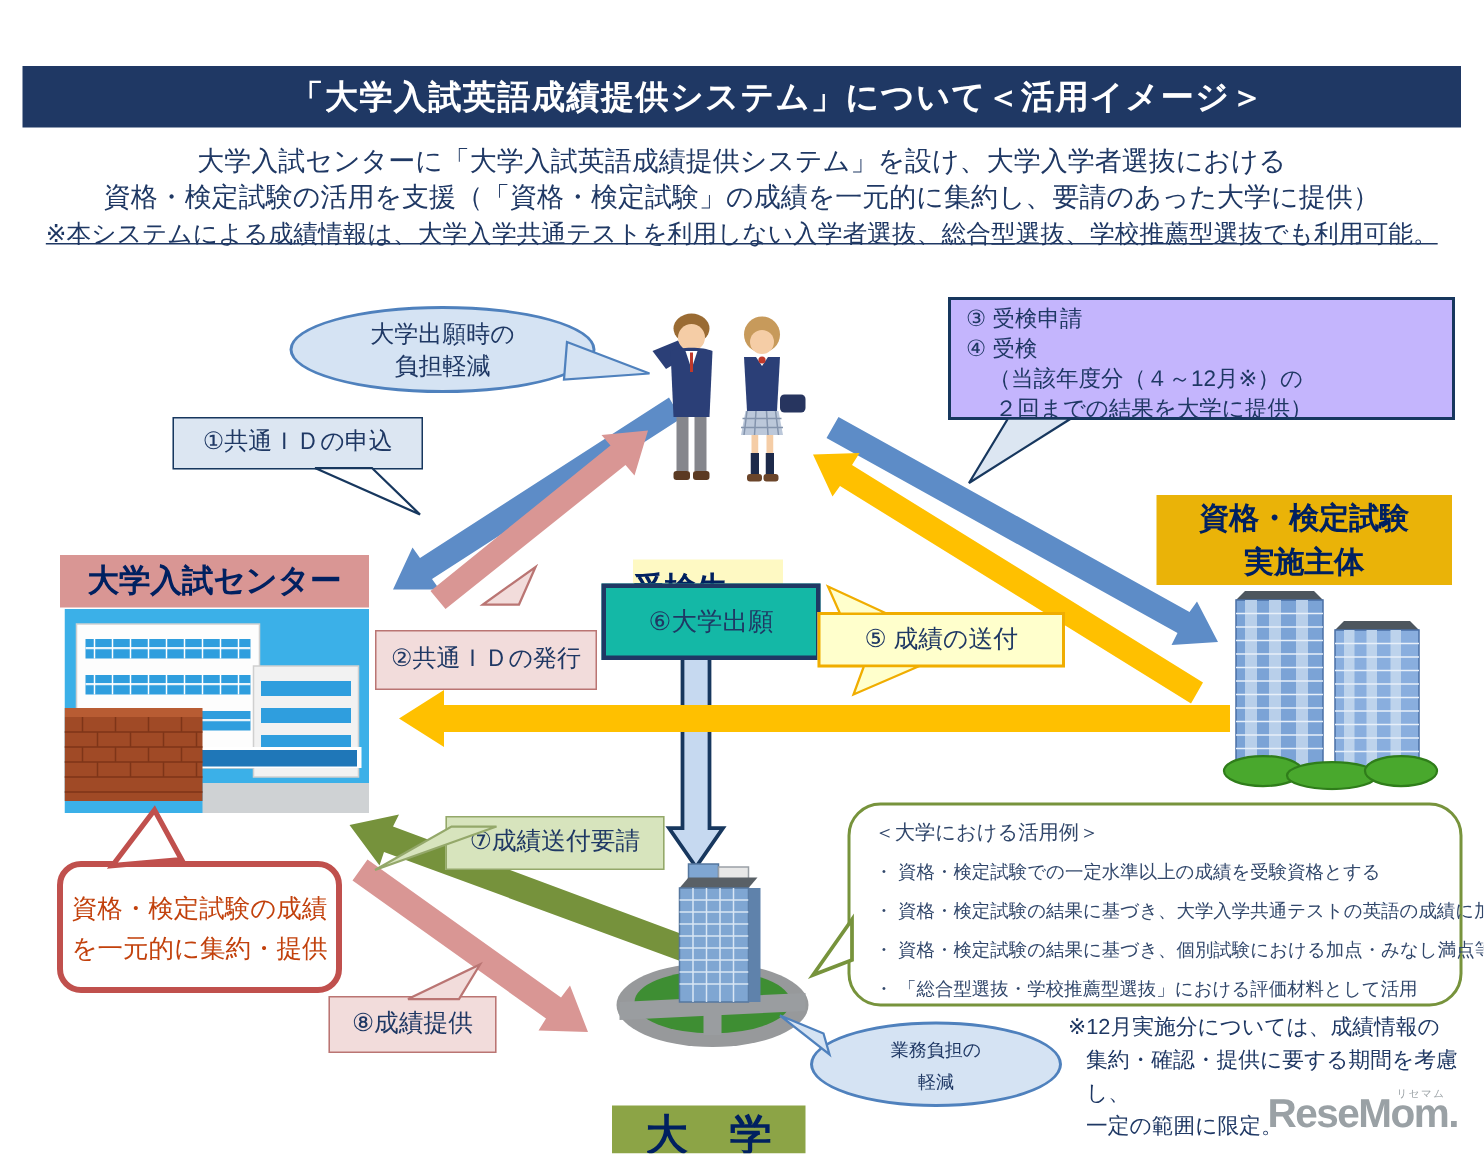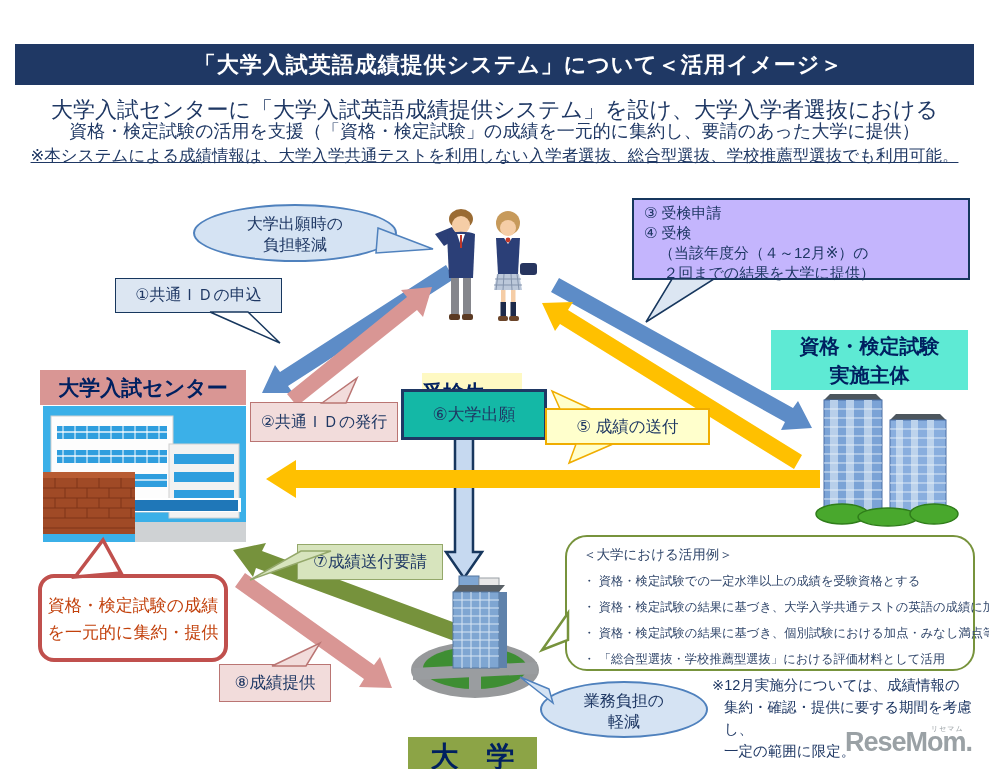--- a/index.html
+++ b/index.html
@@ -6,52 +6,52 @@
   .page{position:relative;width:989px;height:769px;background:#ffffff;overflow:hidden;
         font-family:"Liberation Sans","DejaVu Sans",sans-serif;}
   svg.layer{position:absolute;left:0;top:0;z-index:1;pointer-events:none;}
   svg.overlayer{position:absolute;left:0;top:0;z-index:3;pointer-events:none;}
   .lbl{position:absolute;z-index:2;box-sizing:border-box;}
   .ill{position:absolute;z-index:2;}
   .navy{color:#1f3864;}
   
   .title-bar{left:15px;top:44px;width:959px;height:41px;background:#1f3864;color:#ffffff;
              font-size:22px;font-weight:bold;text-align:center;line-height:41px;letter-spacing:1px;padding-left:48px;}
-  .intro1{left:0;top:95px;width:989px;text-align:center;font-size:22px;}
+  .intro1{left:0;top:95px;width:989px;text-align:center;font-size:18px;}
   .intro2{left:0;top:119px;width:989px;text-align:center;font-size:18px;}
   .intro3{left:0;top:145px;width:989px;text-align:center;font-size:16.5px;text-decoration:underline;}
   
   .examinee{left:422px;top:331px;width:100px;height:40px;background:#fef9c3;color:#002060;
             font-weight:bold;font-size:21px;text-align:left;line-height:40px;margin-top:42px;}
-  .provider{left:771px;top:330px;width:197px;height:60px;background:#5eead4;color:#002060;
+  .provider{left:771px;top:330px;width:197px;height:60px;background:#eab308;color:#002060;
             font-weight:bold;font-size:20px;text-align:center;line-height:29px;padding-top:2px;}
   .center-lbl{left:40px;top:370px;width:206px;height:35px;background:#d99694;color:#002060;
             font-weight:bold;font-size:21px;text-align:center;line-height:35px;}
   .univ-lbl{left:408px;top:737px;width:129px;height:40px;background:#8ca446;color:#002060;
             font-weight:bold;font-size:28px;text-align:center;line-height:40px;}
   
   .s1{left:115px;top:278px;width:167px;height:35px;background:#dce6f2;border:1.5px solid #17375e;
       font-size:16px;text-align:center;line-height:32px;}
   .s34{left:632px;top:198px;width:338px;height:82px;background:#c4b5fd;border:2px solid #17375e;
       font-size:15px;line-height:20px;padding:3px 10px;}
-  .s2{left:250px;top:402px;width:148px;height:40px;background:#f2dcdb;border:1.5px solid #ba7573;
+  .s2{left:250px;top:420px;width:148px;height:40px;background:#f2dcdb;border:1.5px solid #ba7573;
       font-size:16px;text-align:center;line-height:37px;}
   .s5{left:545px;top:408px;width:165px;height:37px;background:#ffffcc;border:2px solid #f0ad00;
       font-size:16.5px;text-align:center;line-height:33px;}
   .s6{left:401px;top:389px;width:146px;height:51px;background:#14b8a6;border:3px solid #1f3864;
       font-size:17px;text-align:center;line-height:45px;}
   .s7{left:297px;top:516px;width:146px;height:36px;background:#d7e4bd;border:1.5px solid #94a86a;
       font-size:16.5px;text-align:center;line-height:33px;margin-top:28px;}
   .s8{left:219px;top:664px;width:112px;height:38px;background:#f2dcdb;border:1.5px solid #ba7573;
       font-size:16.5px;text-align:center;line-height:35px;}
   
   .bub-top{left:193px;top:204px;width:204px;height:58px;background:#d5e3f3;border:2px solid #4f81bd;
       border-radius:50%;font-size:16px;text-align:center;line-height:21px;padding-top:7px;}
   .bub-bot{left:540px;top:681px;width:168px;height:57px;background:#d5e3f3;border:2px solid #4f81bd;
-      border-radius:50%;font-size:16px;text-align:center;line-height:21px;padding-top:7px;}
+      border-radius:50%;font-size:12px;text-align:center;line-height:21px;padding-top:7px;}
   .red-call{left:38px;top:574px;width:190px;height:88px;background:#ffffff;border:4px solid #c0504d;
       border-radius:16px;font-size:17px;color:#c2410c;text-align:center;line-height:27px;padding-top:14px;}
   .usage{left:565px;top:535px;width:410px;height:136px;background:#ffffff;border:2.5px solid #77933c;
       border-radius:22px;color:#31476b;padding:9px 12px 0 16px;}
   .usage .t{font-size:13.5px;}
   .usage .i{font-size:12.3px;margin-top:9px;white-space:nowrap;}
   .footnote{left:712px;top:674px;width:270px;font-size:14.5px;line-height:22px;}
   .footnote .ind{padding-left:12px;}
   .logo{left:845px;top:727px;font-size:27px;font-weight:bold;color:#9aa1a5;letter-spacing:-1px;z-index:2;}
   .logo-ruby{left:931px;top:724px;font-size:7px;color:#9aa1a5;letter-spacing:1px;z-index:2;}

